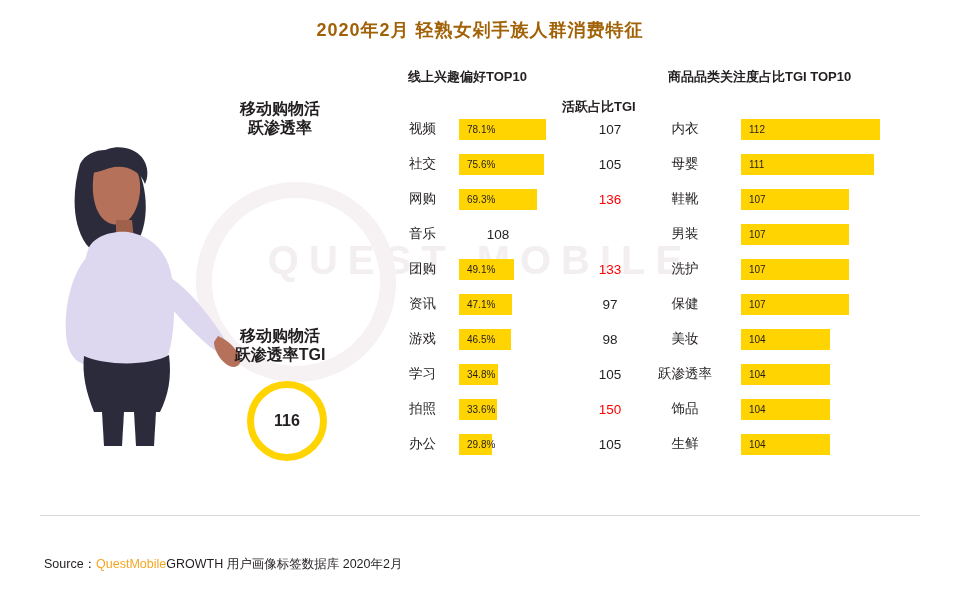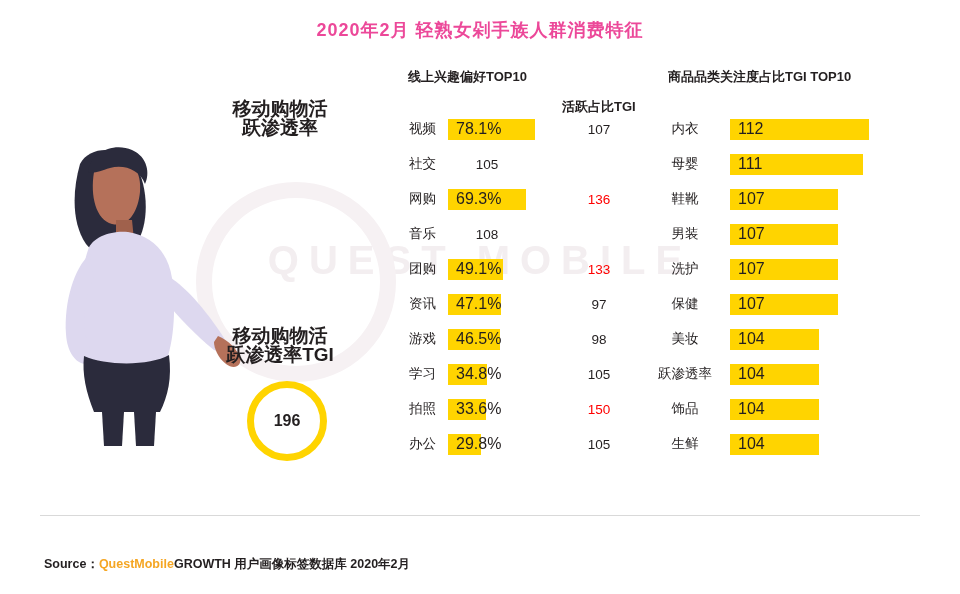--- a/index.html
+++ b/index.html
@@ -45,21 +45,21 @@
     z-index: 0;
   }
   
   .title {
     position: absolute;
     top: 18px;
     left: 0; right: 0;
     text-align: center;
     font-size: 18px;
     font-weight: bold;
-    color: #ec4899;
+    color: #a16207;
     letter-spacing: 1px;
     z-index: 3;
   }
   
   .sec-head {
     position: absolute;
     font-size: 13px;
     font-weight: bold;
     color: #231f20;
     z-index: 3;
@@ -67,21 +67,21 @@
   }
   #head-mid { top: 68px; left: 408px; }
   #head-right { top: 68px; left: 668px; }
   #head-tgi { top: 98px; left: 562px; font-size: 13px; }
 
   
   .left-label {
     position: absolute;
     width: 180px;
     text-align: center;
-    font-size: 19px;
+    font-size: 16px;
     font-weight: bold;
     line-height: 19px;
     color: #231f20;
     z-index: 3;
   }
   #left-label-1 { top: 99px; left: 190px; }
   #left-label-2 { top: 326px; left: 190px; }
   .ring {
     position: absolute;
     width: 66px;
@@ -110,21 +110,21 @@
   .row {
     display: flex;
     align-items: center;
     height: 22px;
     margin-bottom: 13px;
   }
   .row-label {
     font-size: 13.5px;
     color: #231f20;
     text-align: right;
-    padding-right: 12px;
+    padding-right: 23px;
     white-space: nowrap;
   }
   #rows-mid .row-label { width: 58px; }
   #rows-right .row-label { width: 66px; text-align: center; }
   .bar-wrap {
     position: relative;
     height: 21px;
     display: flex;
     align-items: center;
   }
@@ -132,21 +132,21 @@
   #rows-right .bar-wrap { width: 190px; }
   .bar {
     height: 21px;
     background: #ffd400;
     position: absolute;
     left: 0; top: 0;
   }
   .bar-val {
     position: relative;
     z-index: 2;
-    font-size: 16px;
+    font-size: 10px;
     color: #231f20;
     padding-left: 8px;
     white-space: nowrap;
   }
   .tgi {
     width: 78px;
     text-align: center;
     font-size: 13.5px;
     color: #231f20;
   }
@@ -170,21 +170,20 @@
     color: #231f20;
     z-index: 3;
   }
   .foot-src {
     position: absolute;
     left: 44px;
     top: 556px;
     font-size: 12.5px;
     color: #231f20;
     z-index: 3;
-    font-weight: bold;
   }
   .src-brand { color: #f5a623; }
 </style>
 </head>
 <body>
 
 <div class="page">
 
   <div class="watermark">QUEST MOBILE</div>
   <div class="watermark-ring"></div>
@@ -215,33 +214,37 @@
 
     <path d="M56 236 C78 246 122 246 141 235 C144 258 140 276 132 292 L66 292 C58 272 54 254 56 236 Z" fill="#2b2b3c"></path>
 
     <path d="M74 292 L96 292 L94 326 L76 326 Z" fill="#2b2b3c"></path>
     <path d="M106 292 L128 292 L126 326 L108 326 Z" fill="#2b2b3c"></path>
   </svg>
 
   <div class="left-label" id="left-label-1">移动购物活<br>跃渗透率</div>
 
   <div class="left-label" id="left-label-2">移动购物活<br>跃渗透率TGI</div>
-  <div class="ring" id="ring-2">196</div>
+  <div class="ring" id="ring-2">116</div>
 
   <div class="rows" id="rows-mid">
       <div class="row">
         <div class="row-label">视频</div>
         <div class="bar-wrap">
           <div class="bar" style="width: 87.472px; background: rgb(255, 212, 0);"></div>
           <span class="bar-val">78.1%</span>
         </div>
         <div class="tgi">107</div>
       </div>
       <div class="row">
         <div class="row-label">社交</div>
+        <div class="bar-wrap">
+          <div class="bar" style="width: 84.672px; background: rgb(255, 212, 0);"></div>
+          <span class="bar-val">75.6%</span>
+        </div>
         <div class="tgi">105</div>
       </div>
       <div class="row">
         <div class="row-label">网购</div>
         <div class="bar-wrap">
           <div class="bar" style="width: 77.616px; background: rgb(255, 212, 0);"></div>
           <span class="bar-val">69.3%</span>
         </div>
         <div class="tgi high">136</div>
       </div>

